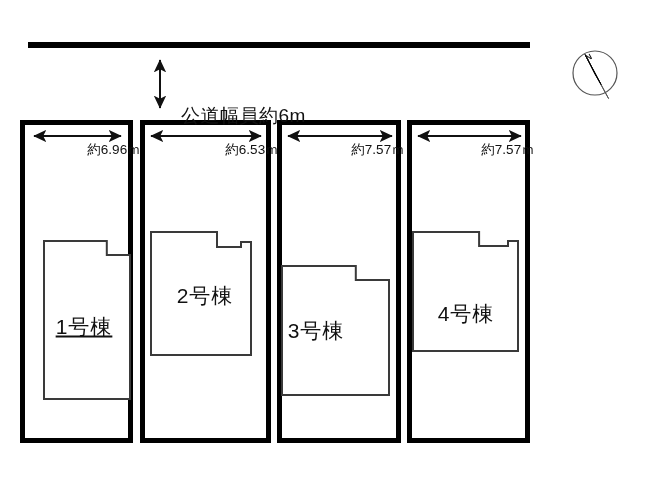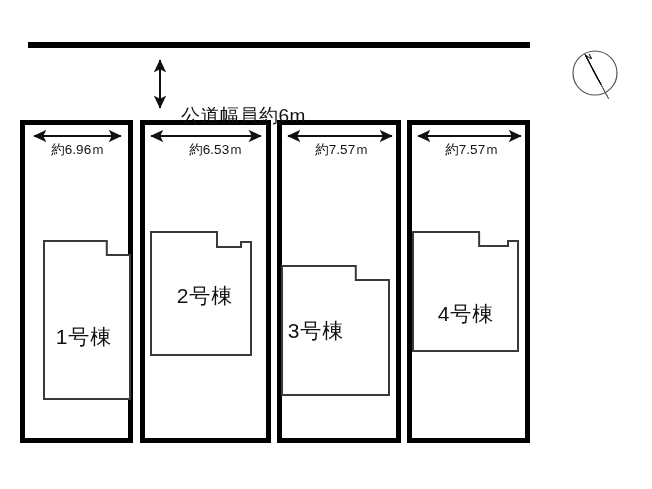--- a/index.html
+++ b/index.html
@@ -33,20 +33,21 @@
   }
   .road-label {
     font-size: 19px;
     letter-spacing: 0.5px;
   }
   .dim-label {
     font-size: 13.5px;
     letter-spacing: 0px;
     transform: translateX(-50%);
     text-align: center;
+    margin-left: 36px;
   }
   .bldg-label {
     font-size: 21px;
     letter-spacing: 1px;
     transform: translate(-50%, -50%);
     text-align: right;
   }
   .compass-n {
     font-size: 8px;
     font-weight: bold;
@@ -91,21 +92,21 @@
       </g>
     <g id="compass-layer">
         <circle cx="595" cy="73" r="22" fill="#ffffff" stroke="#555555" stroke-width="1.2"></circle>
         <polygon points="585.1,54.5 608.6,98.6 595,74" fill="#ffffff" stroke="#555555" stroke-width="1"></polygon>
         <polygon points="585.1,54.5 601.1,84.5 595,74" fill="#000000" stroke="#000000" stroke-width="1"></polygon>
       </g>
   </svg>
   <div id="labels">
       <div class="lbl road-label" style="left: 181px; top: 77px; margin-top: 29px;">公道幅員約6m</div>
       <div class="lbl dim-label" style="left: 78px; top: 143px;">約6.96ｍ</div>
-      <div class="lbl bldg-label" style="left: 84px; top: 336px;">1号棟</div>
+      <div class="lbl bldg-label" style="left: 84px; top: 326px; text-decoration: underline;">1号棟</div>
       <div class="lbl dim-label" style="left: 216px; top: 143px;">約6.53ｍ</div>
       <div class="lbl bldg-label" style="left: 205px; top: 295px;">2号棟</div>
       <div class="lbl dim-label" style="left: 342px; top: 143px;">約7.57ｍ</div>
       <div class="lbl bldg-label" style="left: 316px; top: 330px;">3号棟</div>
       <div class="lbl dim-label" style="left: 472px; top: 143px;">約7.57ｍ</div>
       <div class="lbl bldg-label" style="left: 466px; top: 313px;">4号棟</div>
       <div class="lbl compass-n" style="left: 589px; top: 58px;">N</div>
     </div>
 </div>
 

